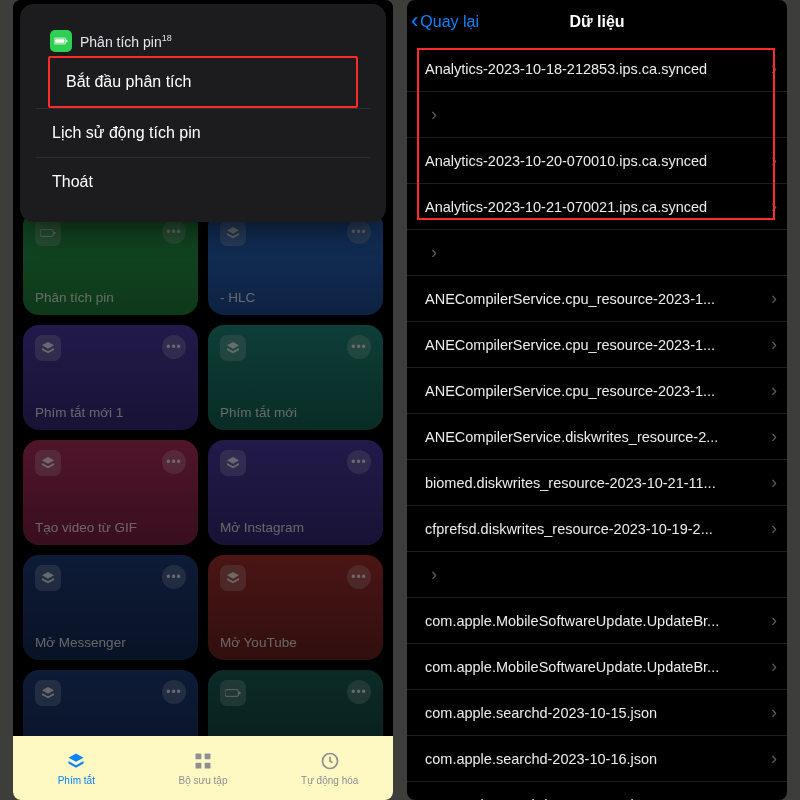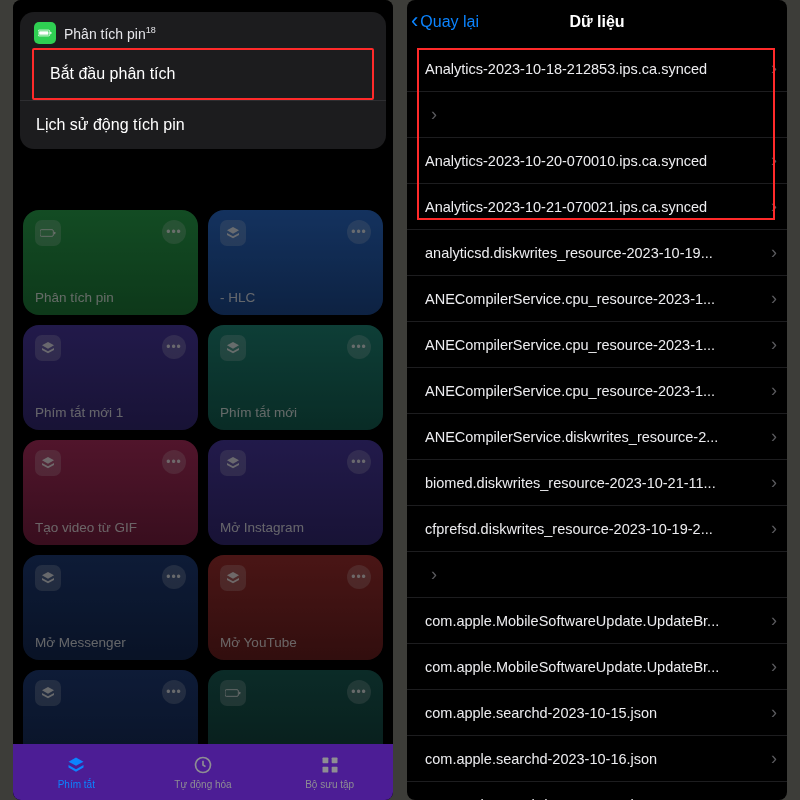--- a/index.html
+++ b/index.html
@@ -18,24 +18,24 @@
     background: #000;
     border-radius: 8px;
     overflow: hidden;
   }
   .phone-left { left: 13px; top: 0; }
   .phone-right { left: 407px; top: 0; }
 
   
   .sheet {
     position: absolute;
-    left: 7px; right: 7px; top: 12px;
+    left: 7px; right: 7px; top: 4px;
     background: #1c1c1e;
     border-radius: 14px;
-    padding: 0;
+    padding: 16px;
     z-index: 20;
     box-shadow: 0 8px 30px rgba(0,0,0,.6);
   }
   .sheet-header {
     display: flex; align-items: center;
     gap: 8px;
     padding: 10px 14px 4px 14px;
   }
   .app-icon {
     width: 22px; height: 22px;
@@ -105,22 +105,22 @@
   .c-purple{ background: linear-gradient(#4b3aa5,#362a77); }
   .c-teal  { background: linear-gradient(#1f8a7a,#156154); }
   .c-pink  { background: linear-gradient(#b32f60,#7d2043); }
   .c-dblue { background: linear-gradient(#1f3d7a,#152a55); }
   .c-red   { background: linear-gradient(#a43030,#6e2020); }
   .c-darkteal { background: linear-gradient(#1a6058,#113f3a); }
 
   .tabbar {
     position: absolute;
     left:0; right:0; bottom:0;
-    height: 56px;
-    background: #4c1d95;
+    height: 64px;
+    background: #fef9c3;
     display:flex;
     z-index: 30;
   }
   .tab {
     flex:1;
     display:flex; flex-direction:column; align-items:center; justify-content:center;
     gap:2px;
     color:#8e8e93;
     font-size: 10px;
   }
@@ -295,46 +295,47 @@
               <rect x="21" y="4" width="2" height="4" rx="1" fill="#fff"></rect>
             </svg>
         </div>
         <div class="sheet-title">
           <span>Phân tích pin</span><sup>18</sup>
         </div>
       </div>
       <div class="sheet-options">
         <div class="sheet-option opt-highlight">Bắt đầu phân tích</div>
         <div class="sheet-option">Lịch sử động tích pin</div>
+        <div class="sheet-option">Thoát</div>
       </div>
     </div>
 
     <div class="tabbar" id="tabbar">
         <div class="tab active">
           <span><svg viewBox="0 0 24 24">
               <path d="M12 3l9 5-9 5-9-5 9-5zm-9 9l9 5 9-5v3l-9 5-9-5v-3z"></path>
             </svg></span>
           <span>Phím tắt</span>
-        </div>
-        <div class="tab">
-          <span><svg viewBox="0 0 24 24">
-              <circle cx="12" cy="12" r="9" fill="none" stroke="currentColor" stroke-width="2"></circle>
-              <path d="M12 7v5l3 2" fill="none" stroke="currentColor" stroke-width="2"></path>
-            </svg></span>
-          <span>Tự động hóa</span>
         </div>
         <div class="tab">
           <span><svg viewBox="0 0 24 24">
               <rect x="3" y="3" width="7" height="7" rx="1"></rect>
               <rect x="14" y="3" width="7" height="7" rx="1"></rect>
               <rect x="3" y="14" width="7" height="7" rx="1"></rect>
               <rect x="14" y="14" width="7" height="7" rx="1"></rect>
             </svg></span>
           <span>Bộ sưu tập</span>
         </div>
+        <div class="tab">
+          <span><svg viewBox="0 0 24 24">
+              <circle cx="12" cy="12" r="9" fill="none" stroke="currentColor" stroke-width="2"></circle>
+              <path d="M12 7v5l3 2" fill="none" stroke="currentColor" stroke-width="2"></path>
+            </svg></span>
+          <span>Tự động hóa</span>
+        </div>
       </div>
   </div>
 
   <div class="phone phone-right">
     <div class="nav">
       <div class="back">
         <span class="back-chev">‹</span>
         <span>Quay lại</span>
       </div>
       <div class="nav-title">Dữ liệu</div>
@@ -349,21 +350,20 @@
         </div>
         <div class="row">
           <div class="row-text">Analytics-2023-10-20-070010.ips.ca.synced</div>
           <div class="chev">›</div>
         </div>
         <div class="row">
           <div class="row-text">Analytics-2023-10-21-070021.ips.ca.synced</div>
           <div class="chev">›</div>
         </div>
         <div class="row">
-          <div class="row-text">analyticsd.diskwrites_resource-2023-10-19...</div>
           <div class="chev">›</div>
         </div>
         <div class="row">
           <div class="row-text">ANECompilerService.cpu_resource-2023-1...</div>
           <div class="chev">›</div>
         </div>
         <div class="row">
           <div class="row-text">ANECompilerService.cpu_resource-2023-1...</div>
           <div class="chev">›</div>
         </div>

